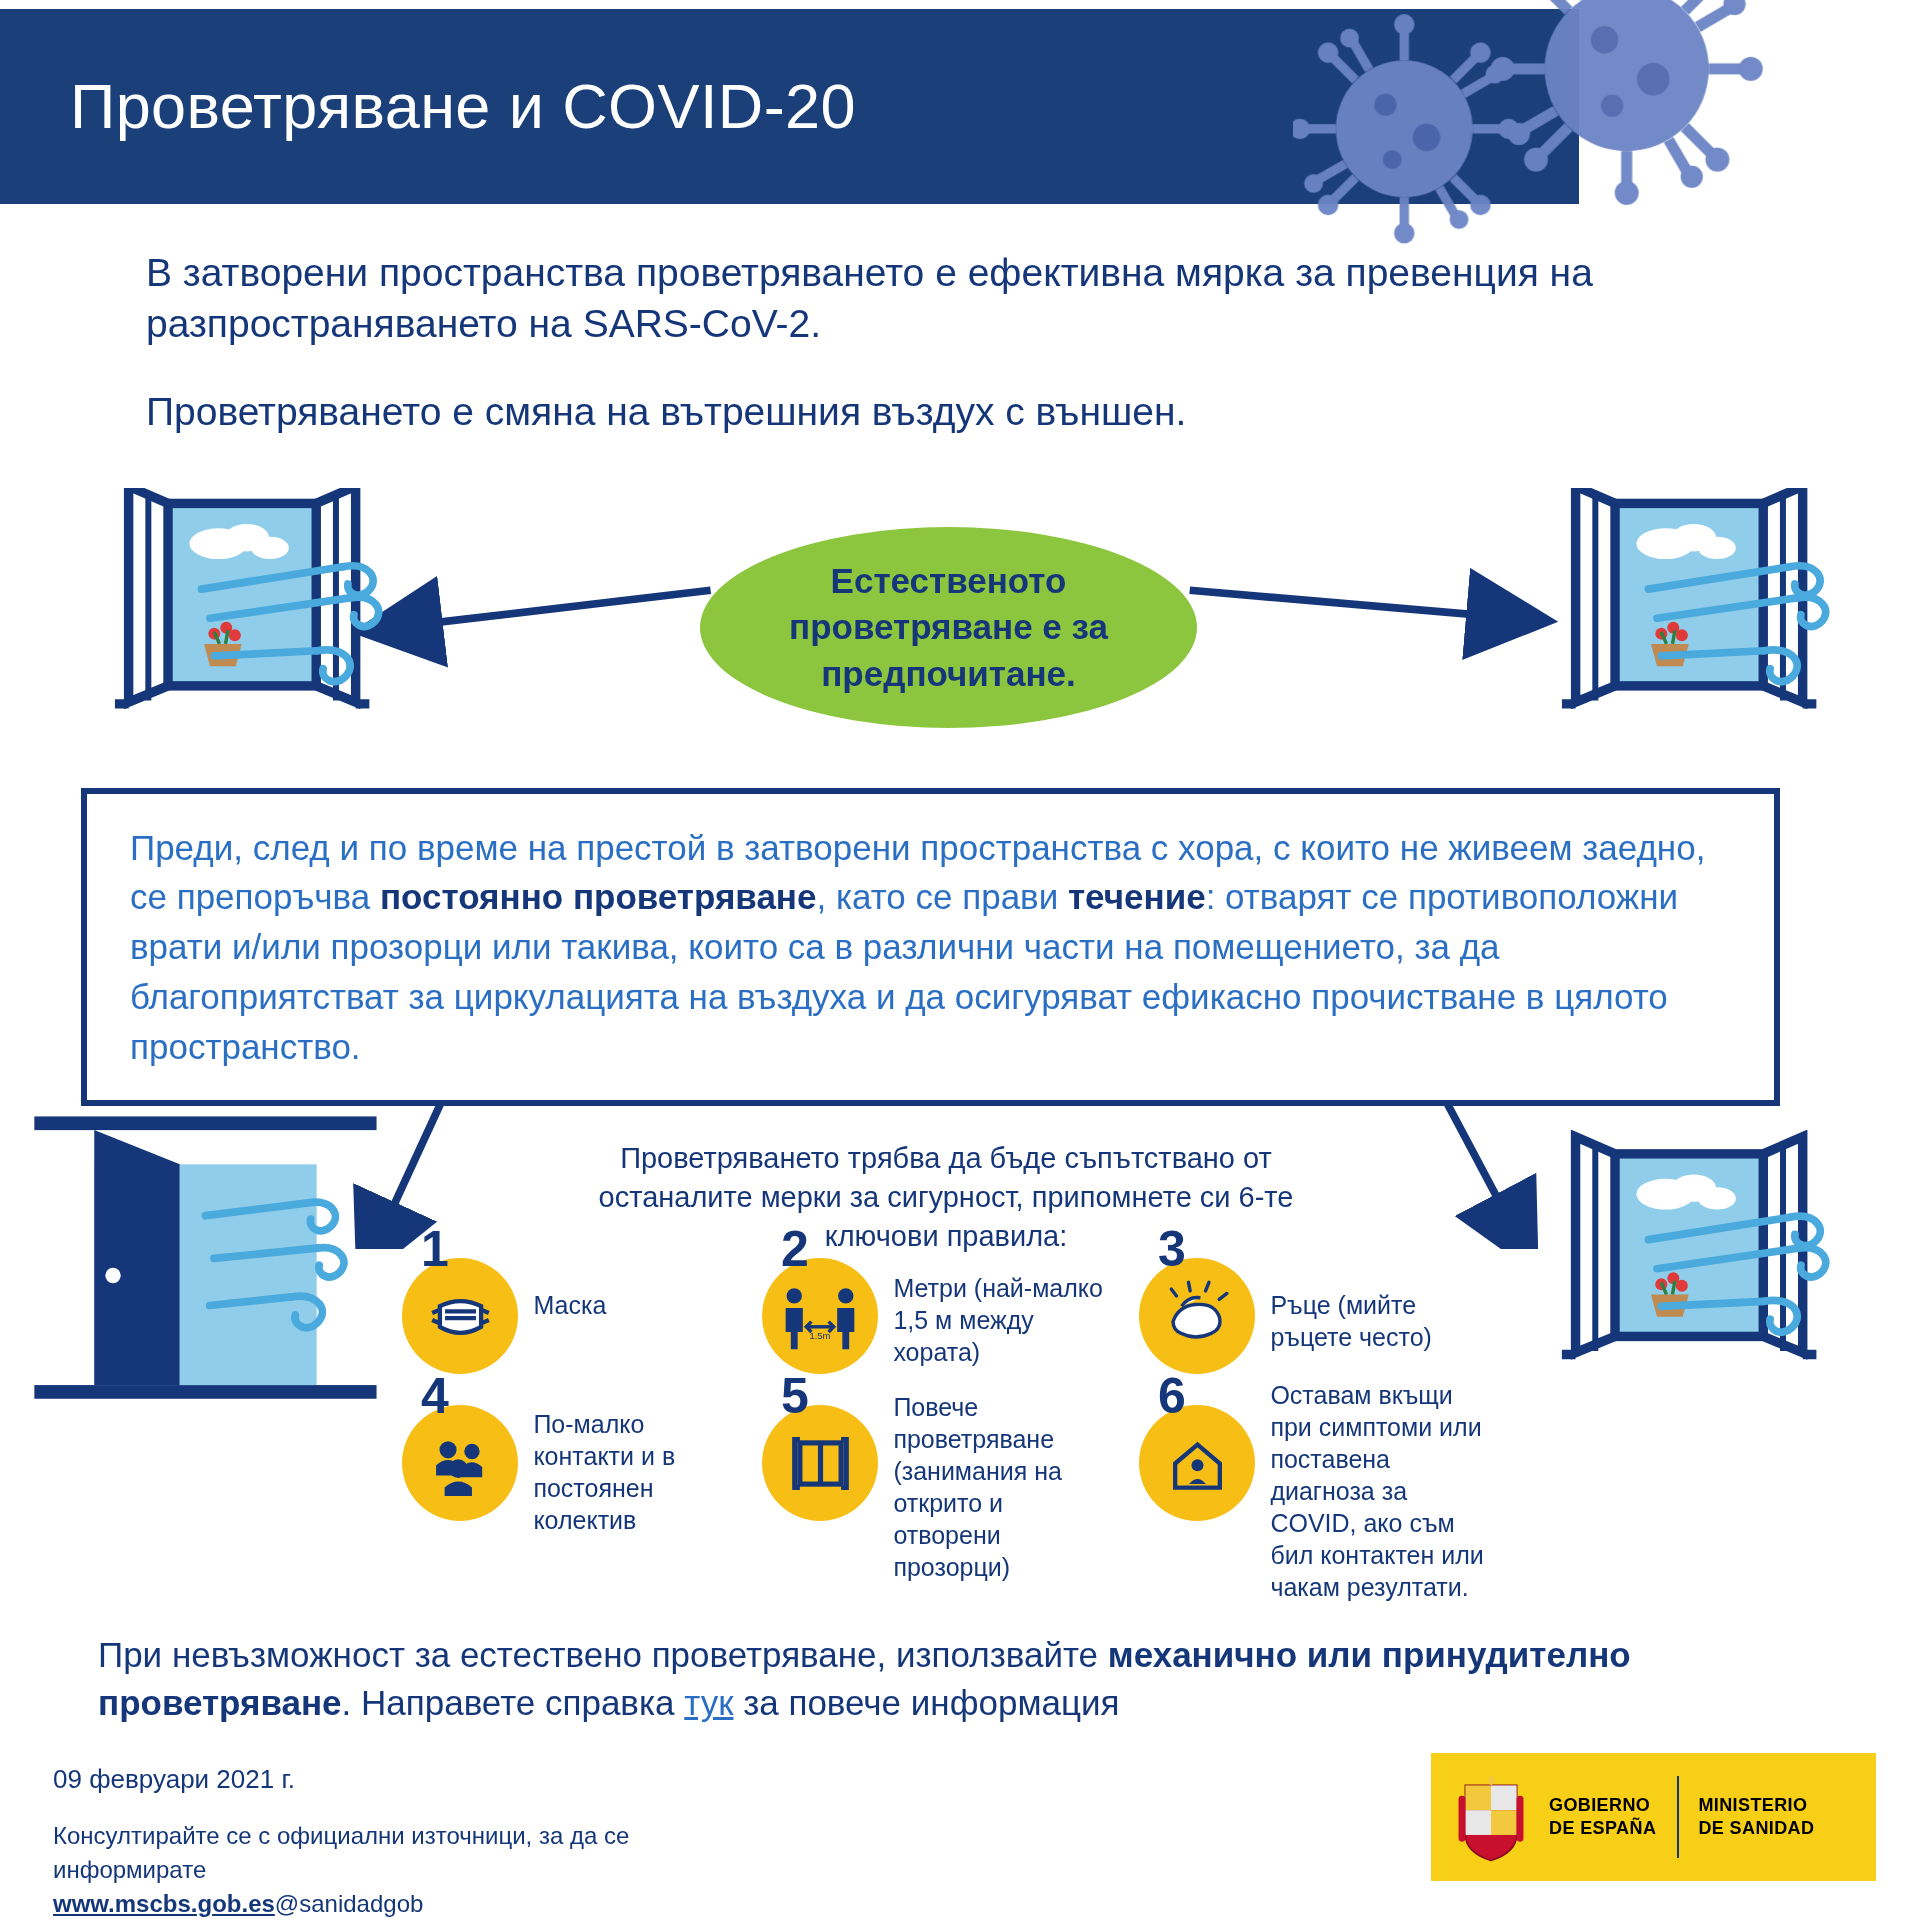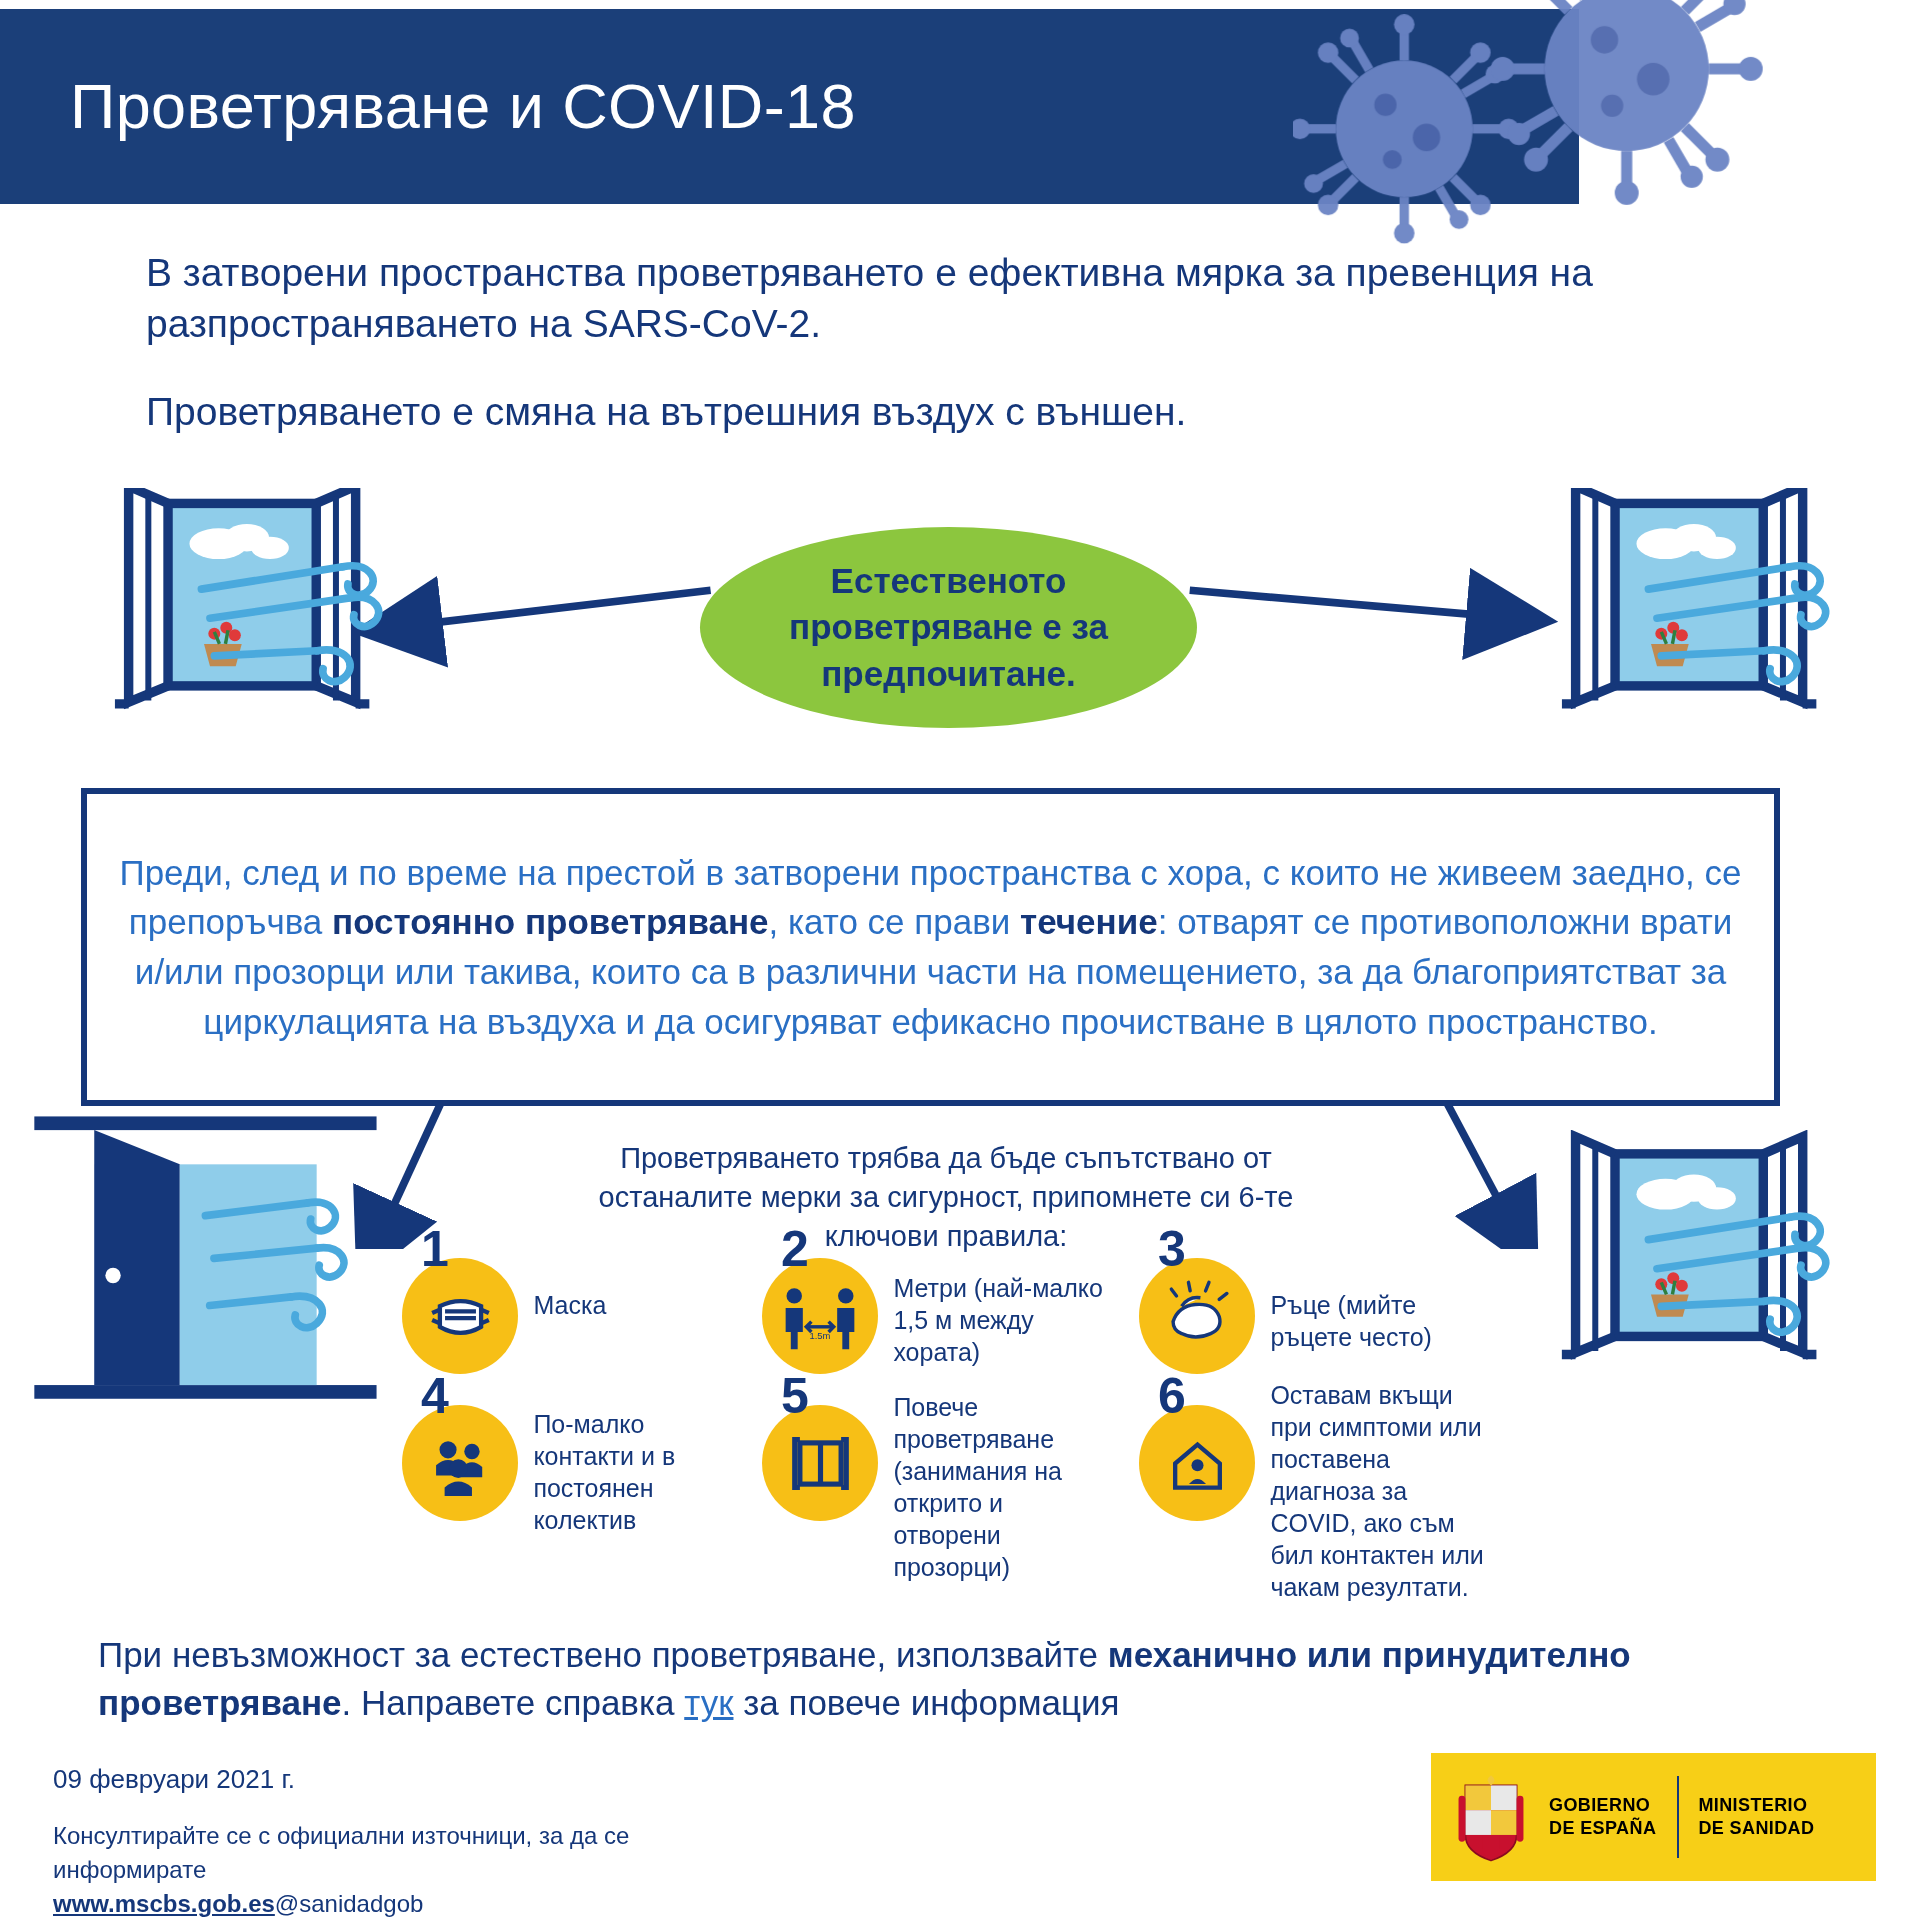--- a/index.html
+++ b/index.html
@@ -101,25 +101,24 @@
     width: 1699px;
     height: 318px;
     border: 6px solid #15377a;
     box-sizing: border-box;
     background: #ffffff;
     display: flex;
     align-items: center;
   }
   .blue-box p {
     margin: 0;
-    padding: 0 29px;
+    padding: 0 43px;
     font-size: 35px;
     line-height: 1.42;
     color: #2a6fc4;
-    text-align: center;
   }
   .blue-box b { color: #15377a; font-weight: bold; }
 
   
   .mid-text {
     position: absolute;
     left: 548px;
     top: 1139px;
     width: 796px;
     text-align: center;
@@ -238,21 +237,21 @@
     background: #15377a;
     margin: 0 19px 0 20.5px;
   }
 </style>
 </head>
 <body>
 
 <div class="page">
 
   <div class="header-bar">
-    <div class="header-title">Проветряване и COVID-18</div>
+    <div class="header-title">Проветряване и COVID-20</div>
   </div>
 
   <svg class="virus-deco" viewBox="0 0 720 330">
     <g fill="#6b84c4" opacity="0.95">
 
       <g transform="translate(130,170)">
         <circle cx="0" cy="0" r="80"></circle>
         <g stroke="#6b84c4" stroke-width="11">
           <line x1="0" y1="-80" x2="0" y2="-116"></line>
             <line x1="0" y1="80" x2="0" y2="116"></line>

